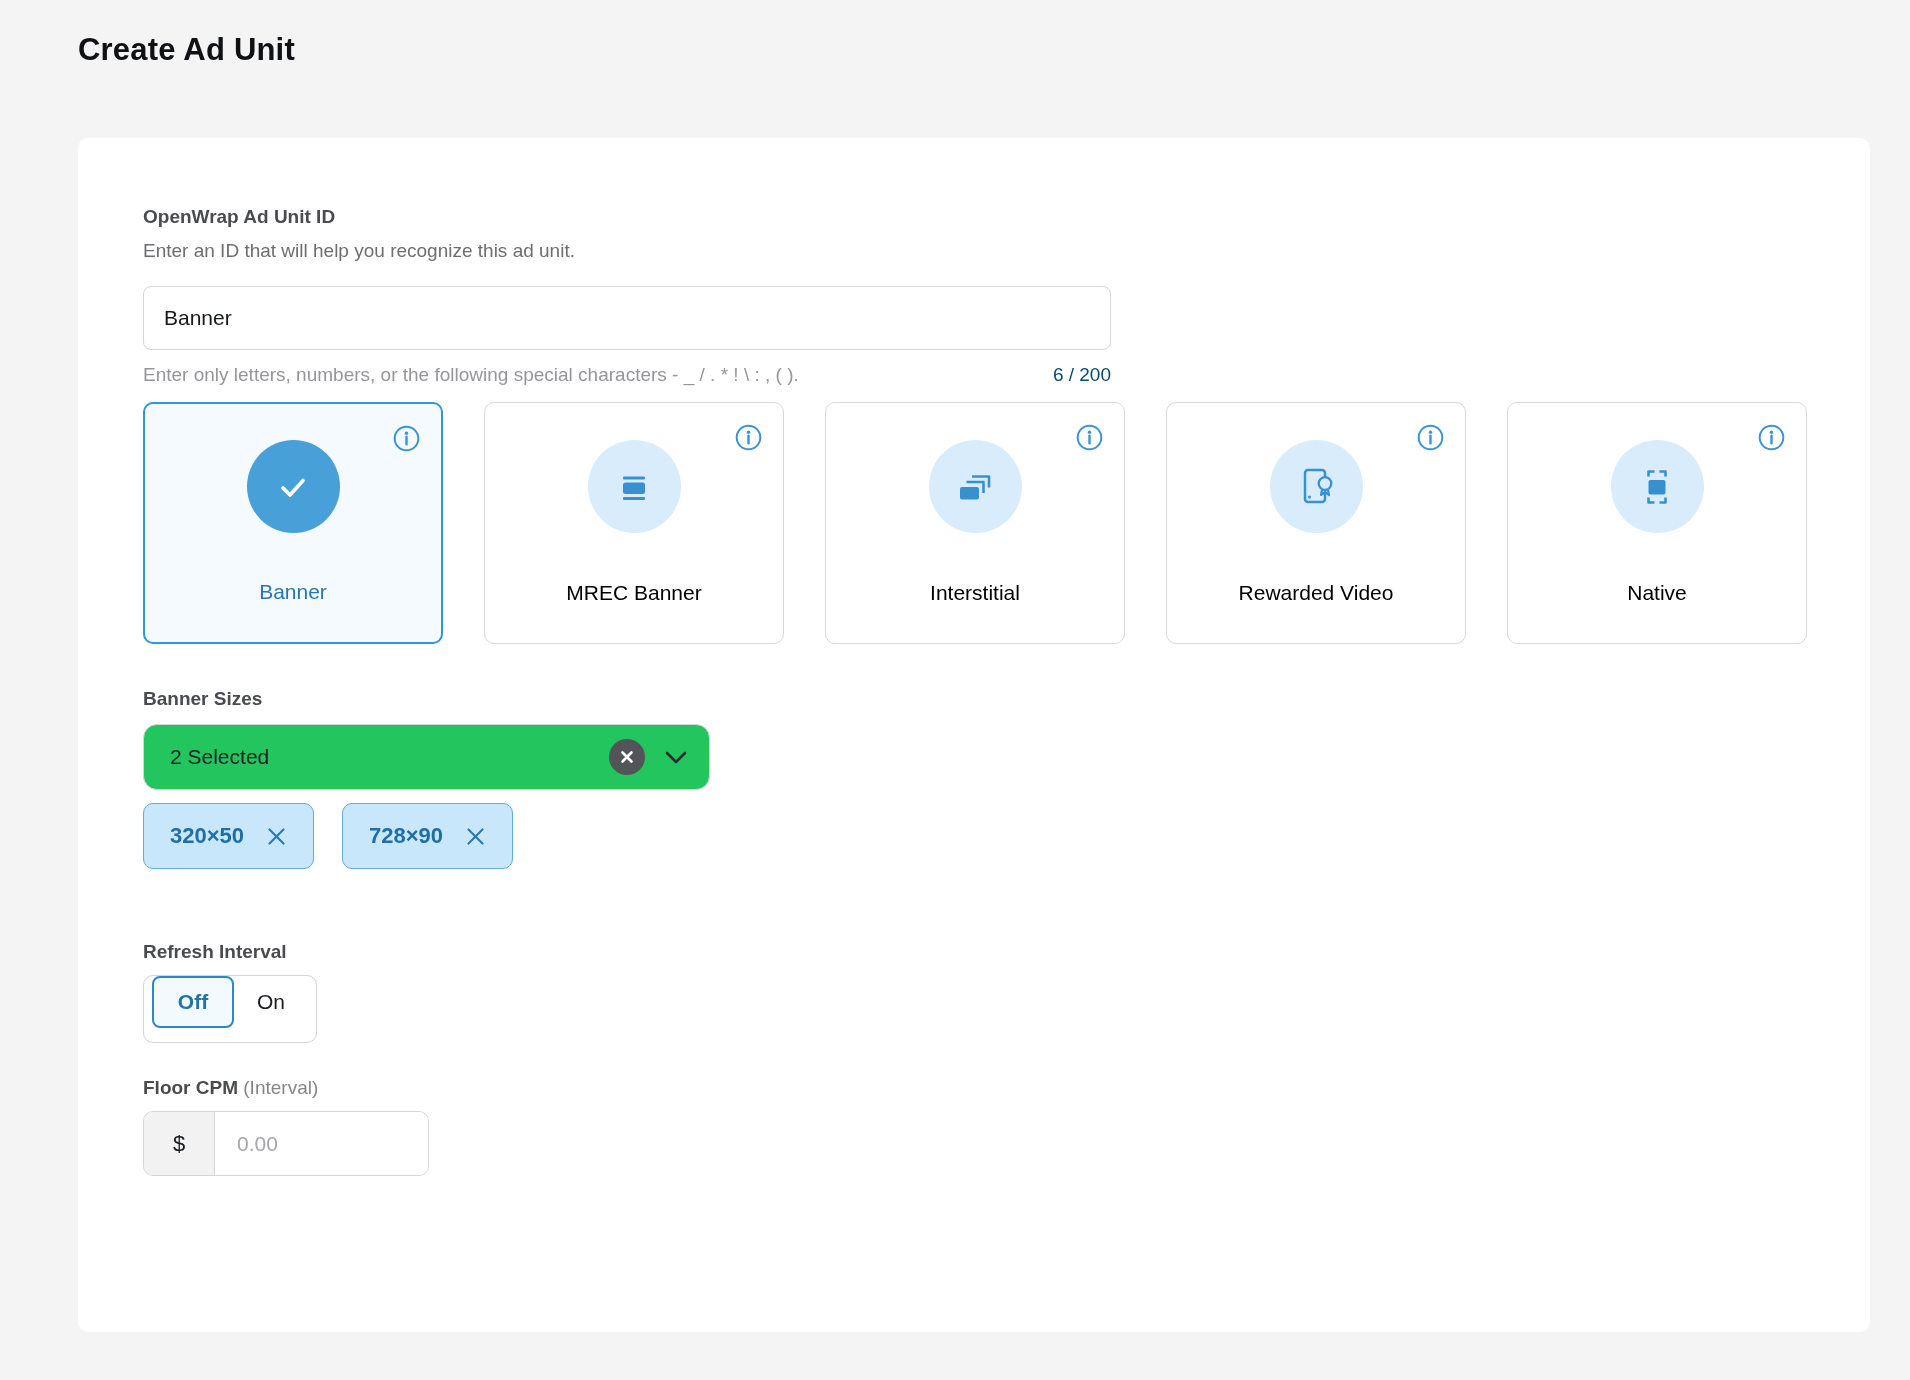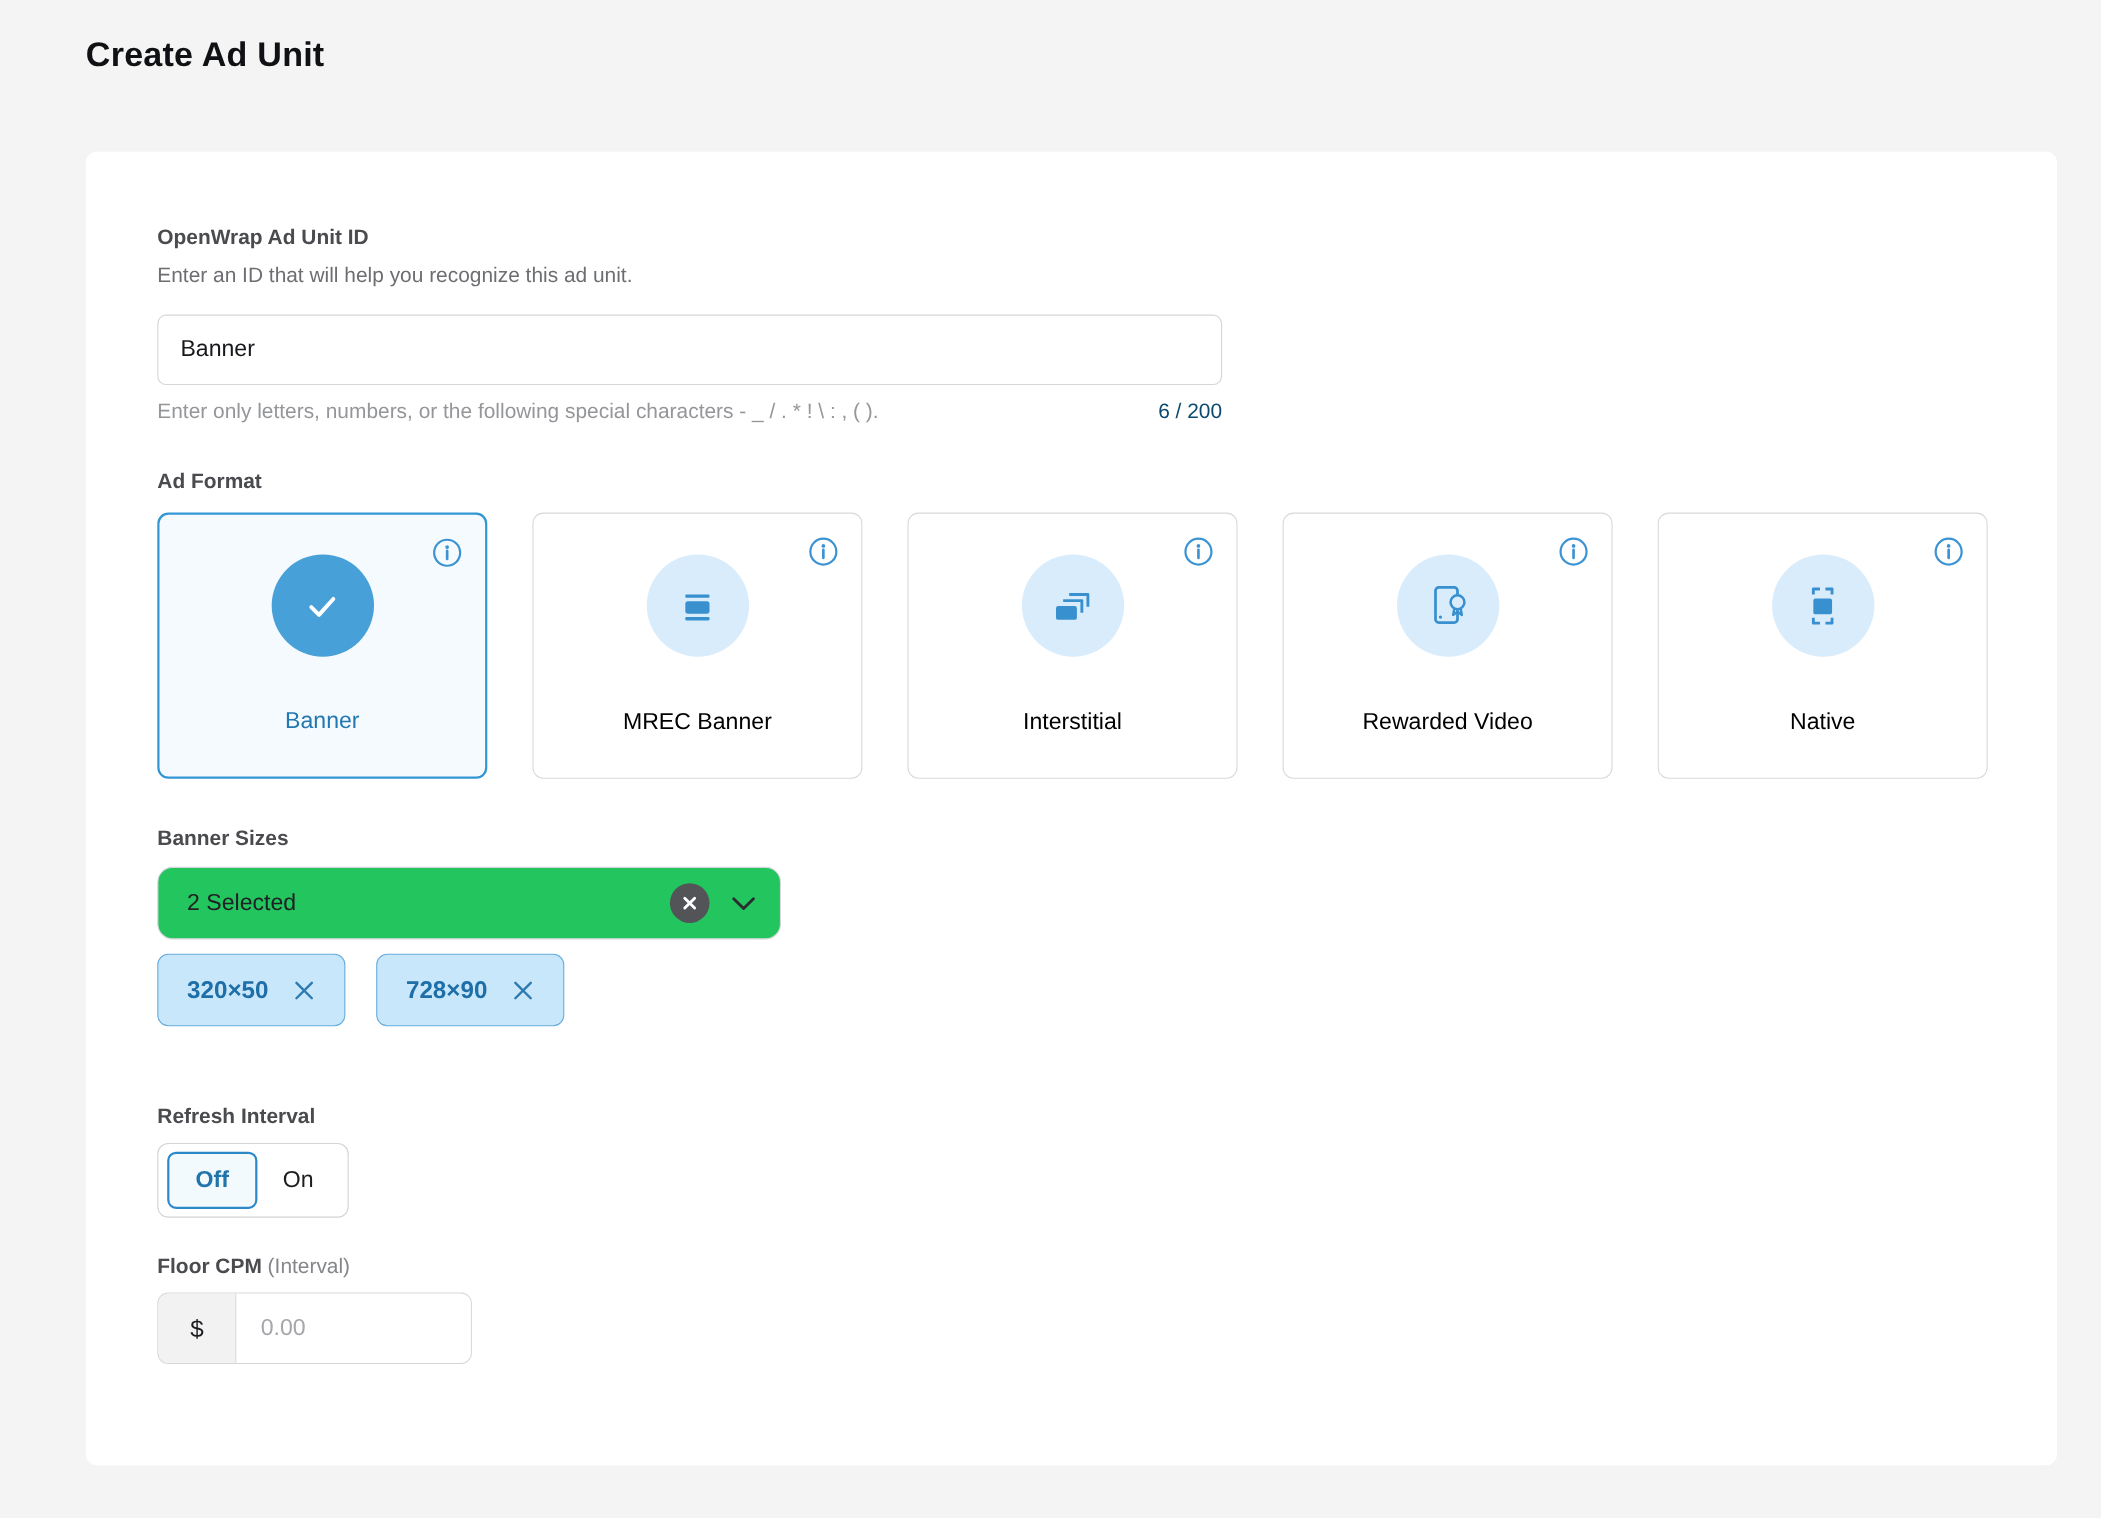--- a/index.html
+++ b/index.html
@@ -73,21 +73,21 @@
   .chip {
     height:66px; padding:0 26px;
     background:#c9e7fa; border:1.5px solid #64acdd; border-radius:10px;
     display:flex; align-items:center; gap:22px;
   }
   .chip-label { font-size:22px; font-weight:700; color:#1e6ea7; }
   .chip-close { display:flex; align-items:center; cursor:pointer; background:none; border:none; padding:0; }
 
   .refresh-label { margin-top:72px; }
   .toggle-group {
-    margin-top:12px; display:inline-flex; align-items:center;
+    margin-top:12px; display:inline-flex; align-items:flex-start;
     border:1px solid #d4d4d8; border-radius:10px; background:#fff;
     height:68px; padding:0 8px;
   }
   .toggle-btn {
     font-family:"Liberation Sans", sans-serif; font-size:21px;
     background:none; border:none; cursor:pointer;
     display:flex; align-items:center; justify-content:center;
   }
   .toggle-btn.state-selected {
     width:82px; height:52px;
@@ -124,21 +124,20 @@
     
     <div class="field-label">OpenWrap Ad Unit ID</div>
     <div class="field-desc">Enter an ID that will help you recognize this ad unit.</div>
     <input class="id-input" type="text" value="Banner" style="">
     <div class="helper-row">
       <span class="helper-text">Enter only letters, numbers, or the following special characters - _ / . * ! \ : , ( ).</span>
       <span class="char-counter">6 / 200</span>
     </div>
 
     
-    <div class="field-label adformat-label">Ad Format</div>
     <div class="format-row">
 
       <div class="format-card selected">
         <span class="info-badge">
           <svg width="27" height="27" viewBox="0 0 27 27">
               <circle cx="13.5" cy="13.5" r="11.8" fill="none" stroke="#3b93d3" stroke-width="2"></circle>
               <circle cx="13.5" cy="8.3" r="1.7" fill="#3b93d3"></circle>
               <path d="M13.5 11.8 V19.2" stroke="#3b93d3" stroke-width="2.4" stroke-linecap="round"></path>
             </svg>
         </span>

